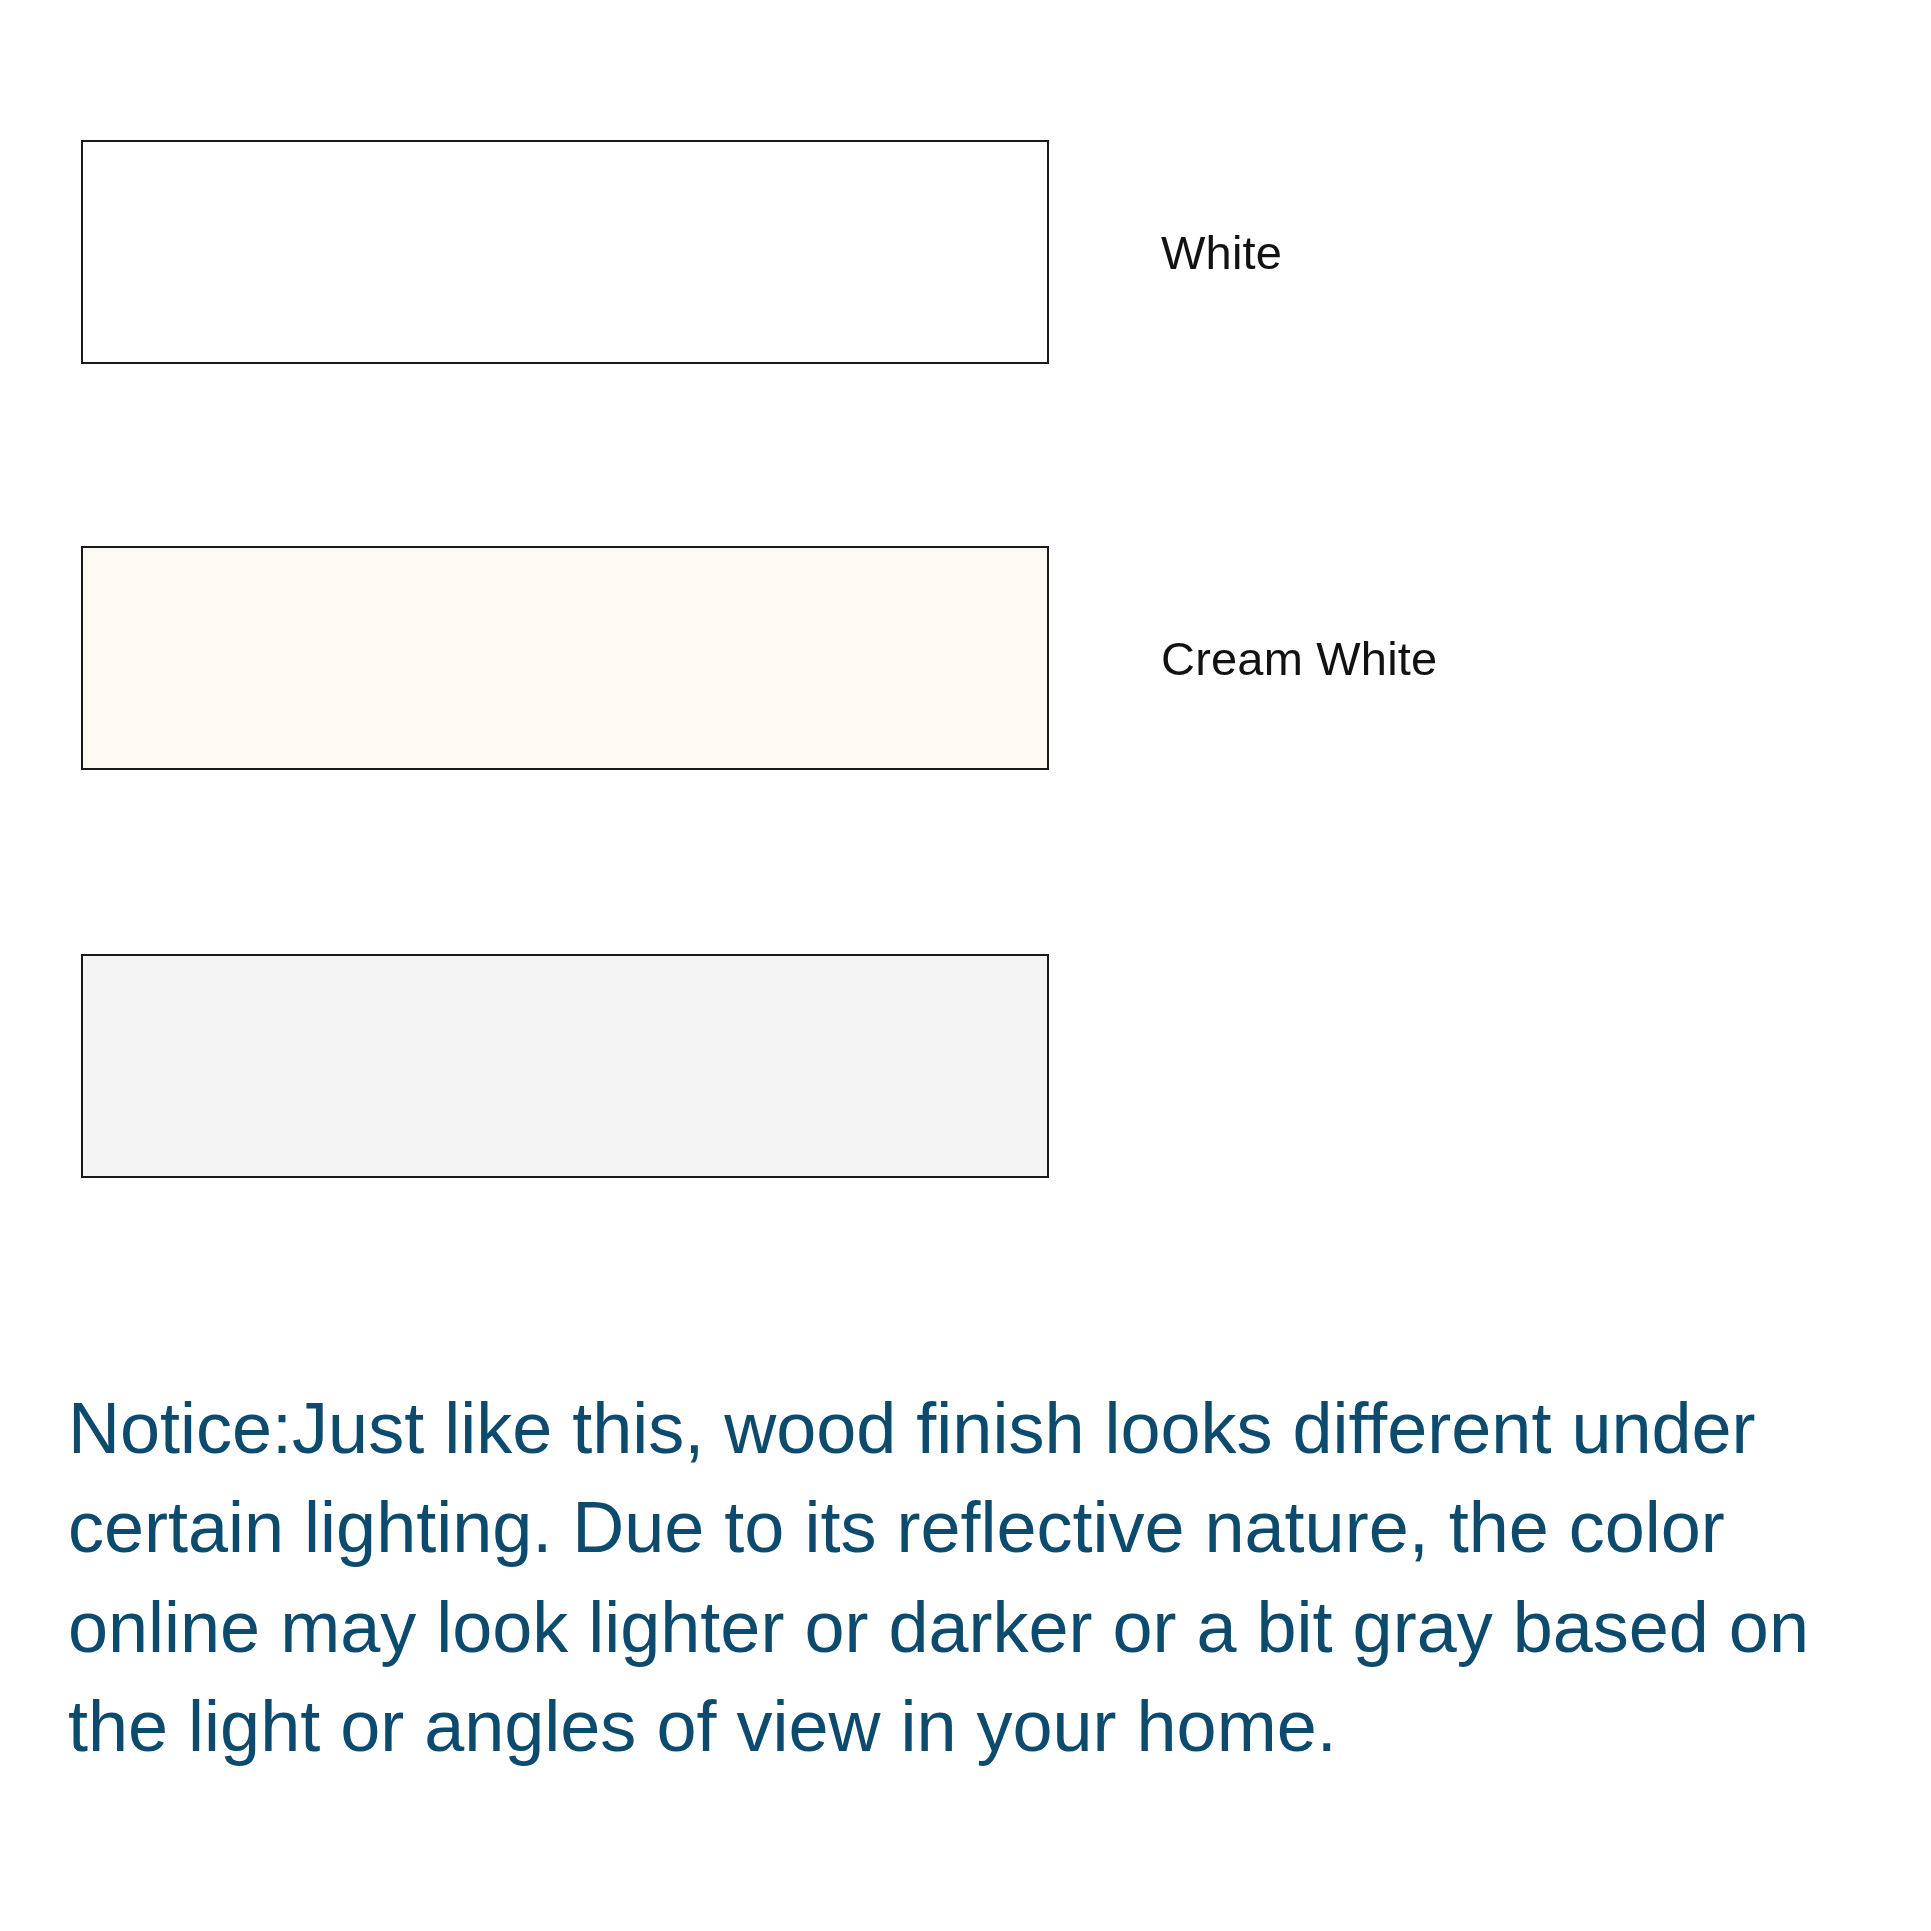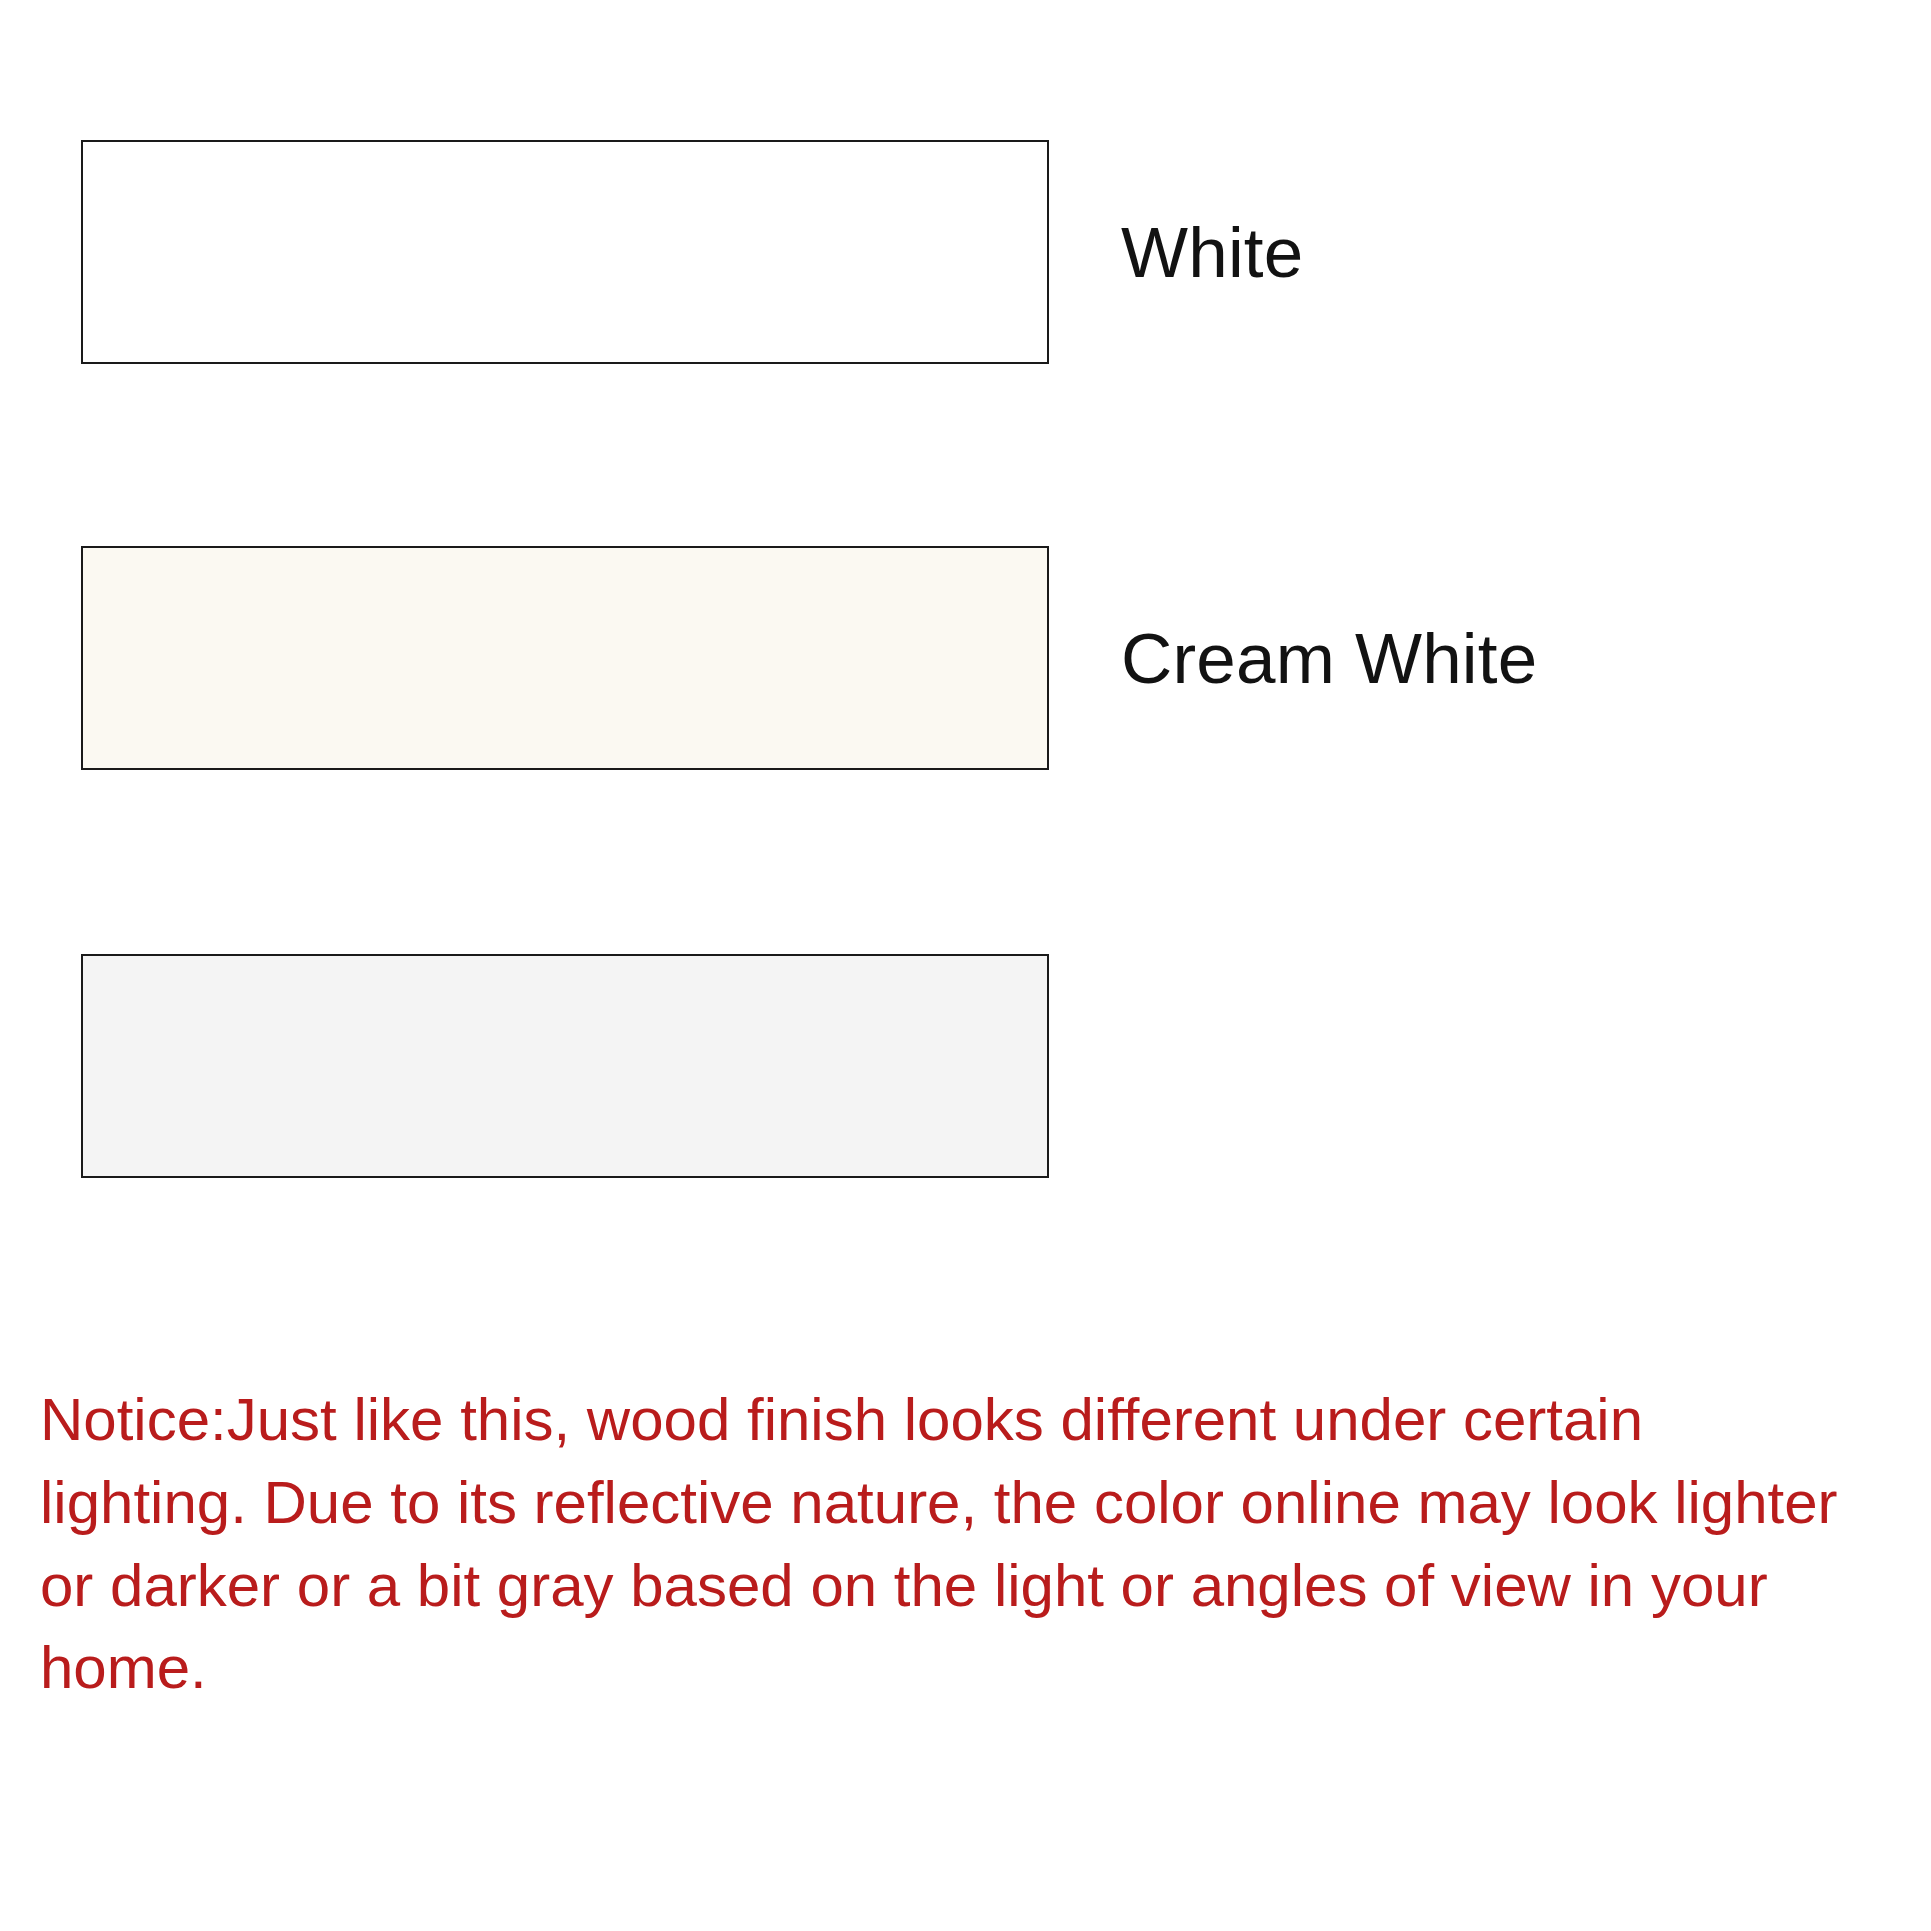--- a/index.html
+++ b/index.html
@@ -31,39 +31,39 @@
   }
   .swatch-box {
     width: 968px;
     height: 224px;
     margin-left: 81px;
     border: 2.9px solid #1a1a1a;
     box-sizing: border-box;
     flex: 0 0 auto;
   }
   .swatch-label {
-    margin-left: 72px;
-    font-size: 71px;
+    margin-left: 112px;
+    font-size: 47px;
     line-height: 1;
     letter-spacing: 0.2px;
     color: #121212;
     white-space: nowrap;
   }
   #row-0 { top: 140px; }
   #row-1 { top: 546px; }
   #row-2 { top: 954px; }
 
   .notice {
     position: absolute;
-    left: 40px;
+    left: 68px;
     top: 1379px;
     width: 1815px;
-    font-size: 60px;
+    font-size: 72px;
     line-height: 1.38;
-    color: #b91c1c;
+    color: #0c4a6e;
   }
 </style>
 </head>
 <body>
 
 <div class="page">
 
   <div class="swatch-row" id="row-0">
     <div class="swatch-box" id="box-0" style="background: rgb(255, 255, 255); border-color: rgb(26, 26, 26);"></div>
     <div class="swatch-label">White</div>

